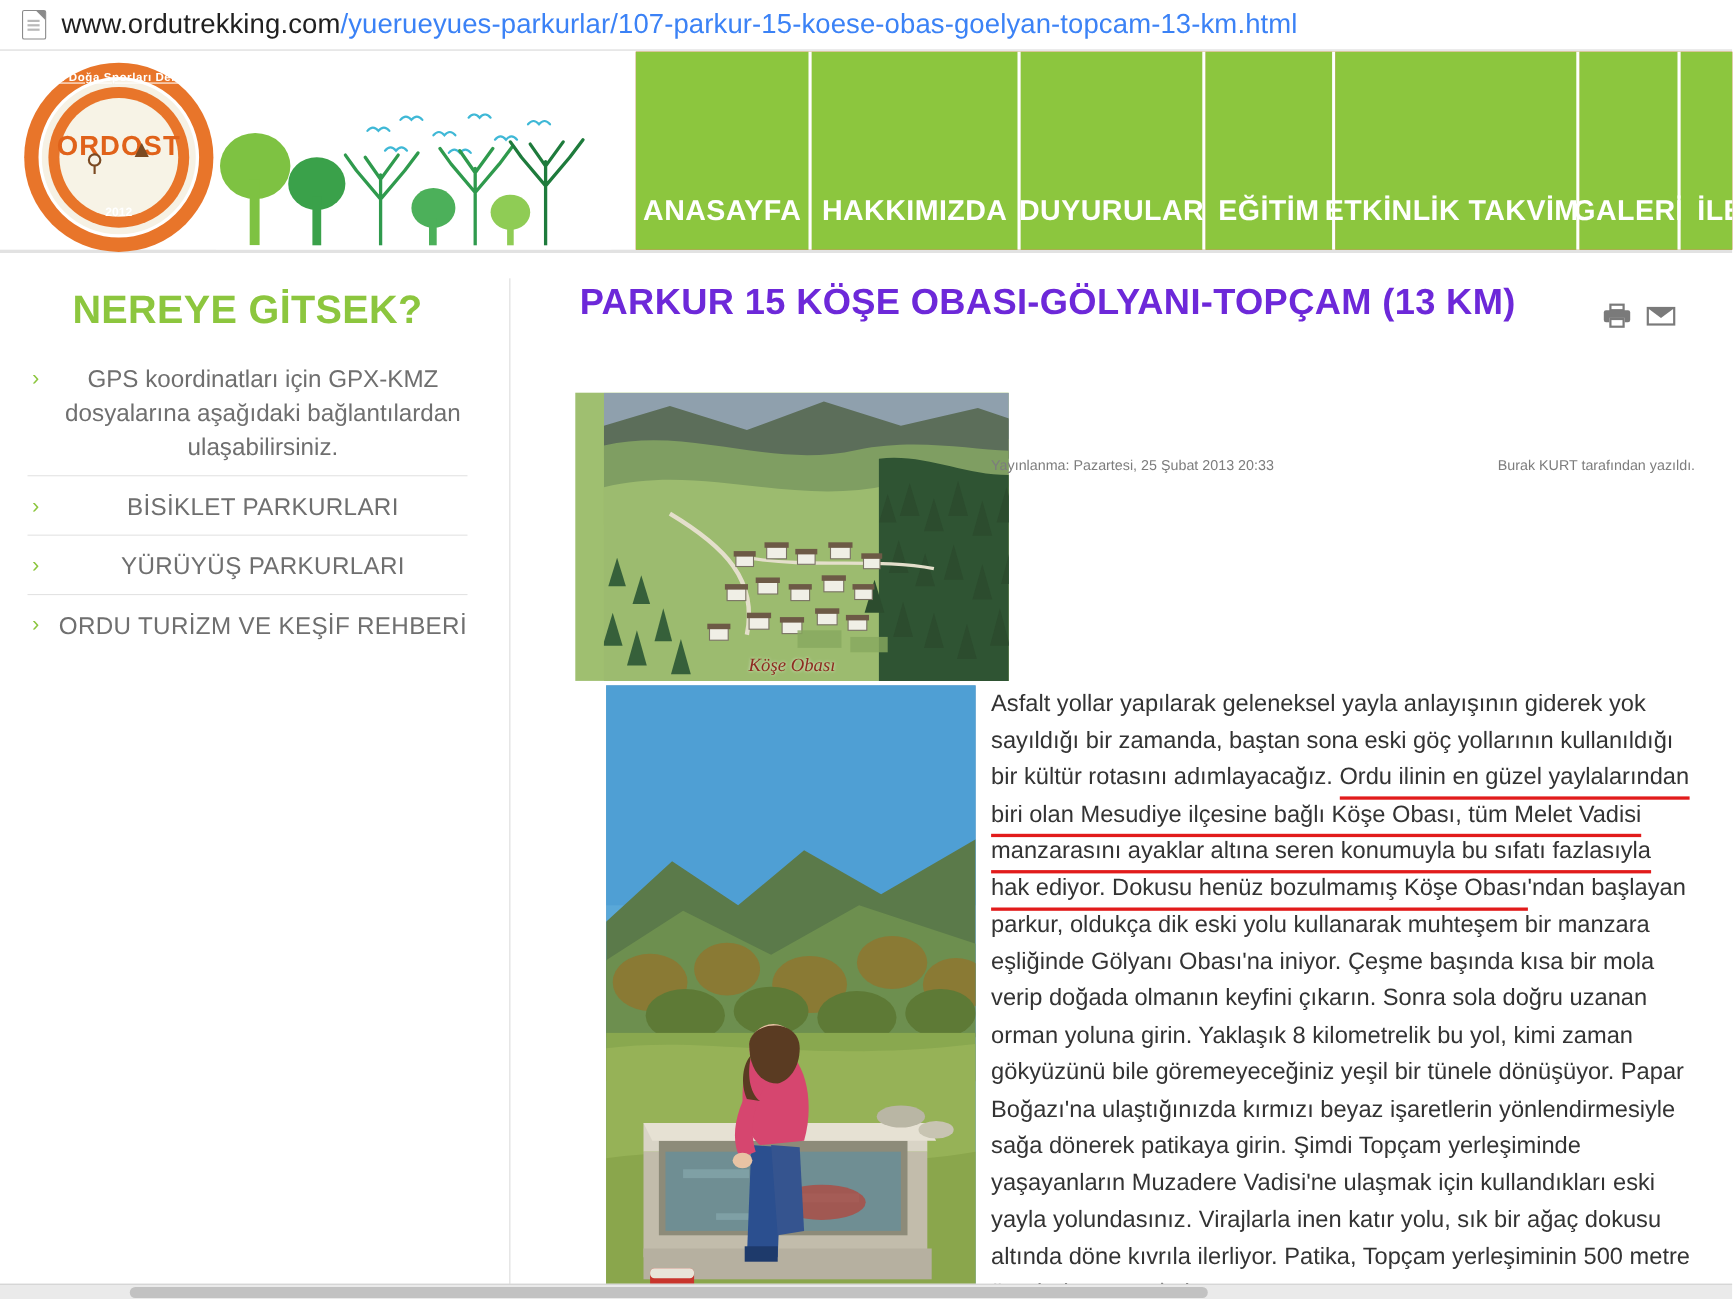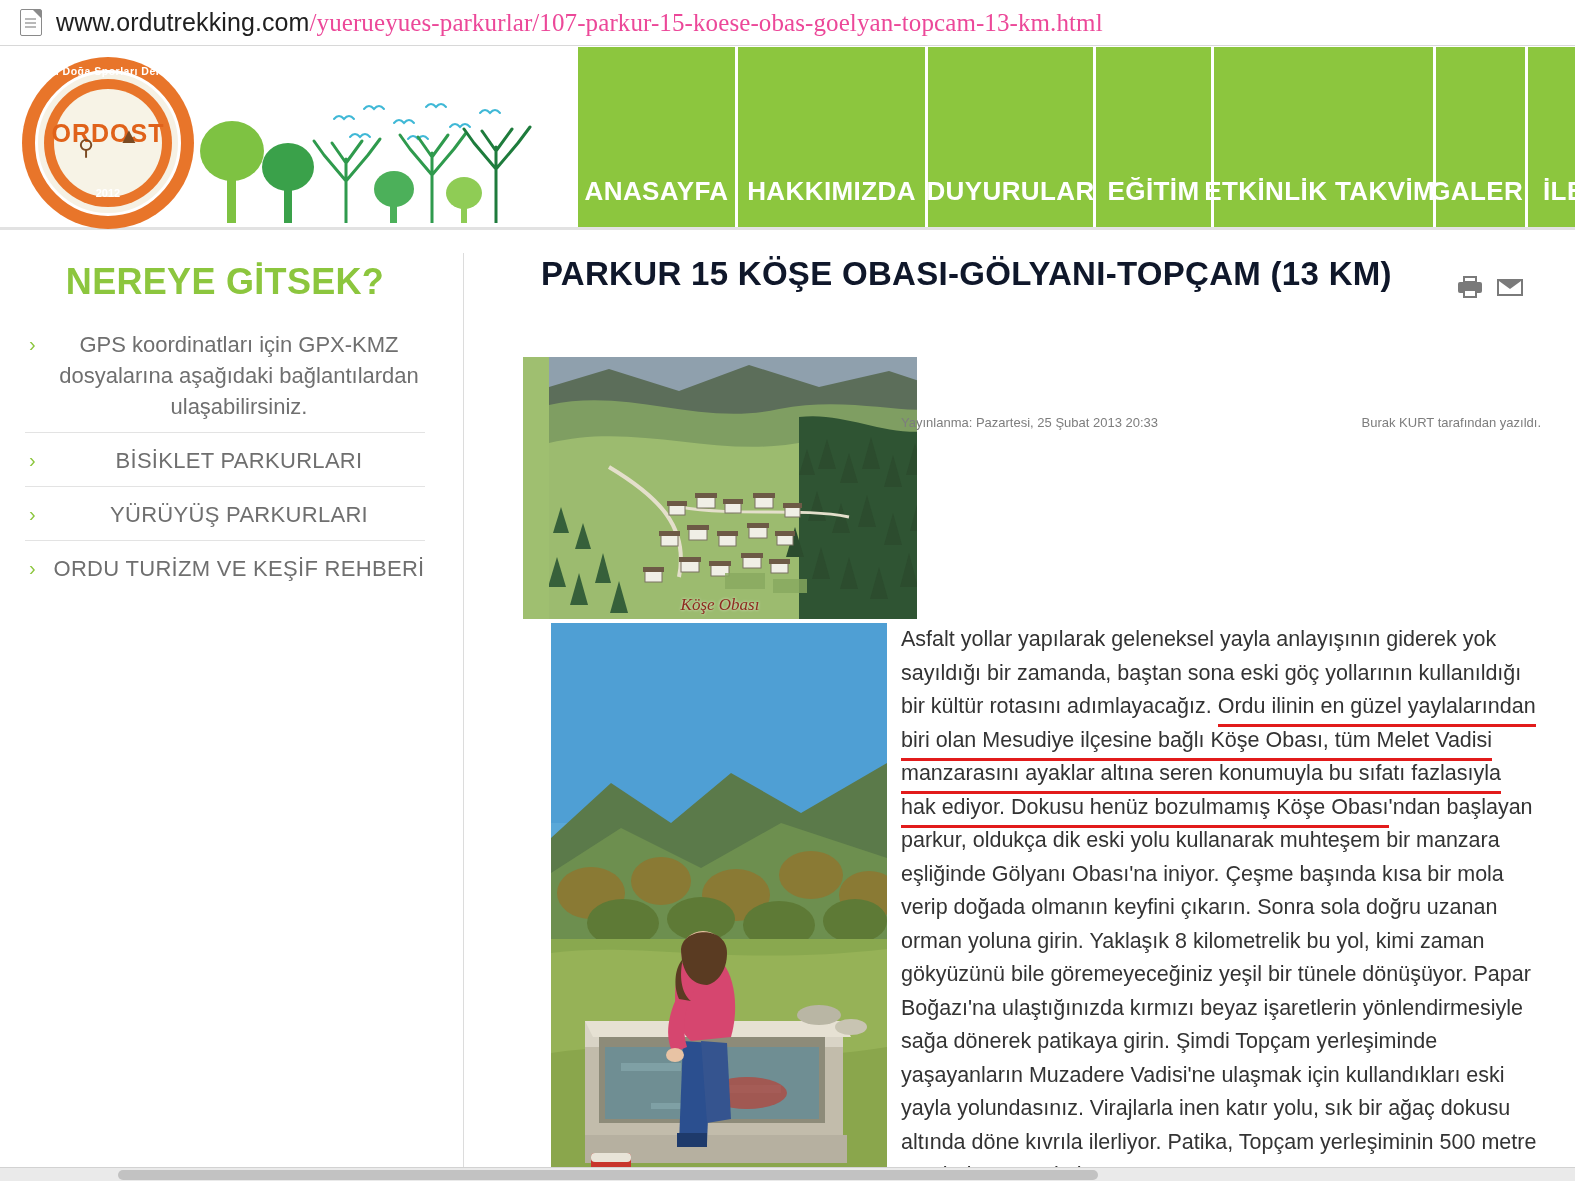--- a/index.html
+++ b/index.html
@@ -51,21 +51,21 @@
     box-shadow: 0 4px 0 #b9b9b9, 0 8px 0 #b9b9b9;
   }
   .url-text {
     font-size: 25px;
     letter-spacing: 0.1px;
     margin-left: 14px;
     white-space: nowrap;
     font-family: "Liberation Sans", sans-serif;
   }
   .url-domain { color: #202020; margin-top: 20px; }
-  .url-path { color: #ec4899; font-family: Liberation Serif, serif; }
+  .url-path { color: #3b82f6; }
 
   
   .header {
     position: absolute;
     top: 47px; left: 0;
     width: 1575px; height: 183px;
     background: #ffffff;
     border-bottom: 3px solid #e2e2e2;
   }
   .header-art {
@@ -128,20 +128,21 @@
   }
   .logo .logo-arc {
     position: absolute;
     left: 0; top: 8px;
     width: 172px;
     text-align: center;
     font-size: 10.5px;
     font-weight: bold;
     color: #ffffff;
     letter-spacing: 0.5px;
+    text-decoration: underline;
   }
   .logo .bike, .logo .hiker {
     position: absolute;
     font-size: 22px;
     color: #7b4a22;
   }
   .logo .bike { left: 56px; top: 78px; }
   .logo .hiker { left: 96px; top: 66px; }
 
   
@@ -240,23 +241,23 @@
 
   
   .article {
     position: absolute;
     left: 523px; top: 22px;
     width: 1020px;
   }
   .article-title {
     font-size: 33px;
     font-weight: bold;
-    color: #0f172a;
+    color: #6d28d9;
     letter-spacing: 0.3px;
-    margin: 0 0 26px 18px;
+    margin: 0 0 26px 4px;
     font-family: "Liberation Sans", sans-serif;
   }
   .meta-row {
     position: absolute;
     left: 378px; top: 160px;
     width: 640px;
     display: flex;
     justify-content: space-between;
     color: #7d7d7d;
     font-size: 13px;

